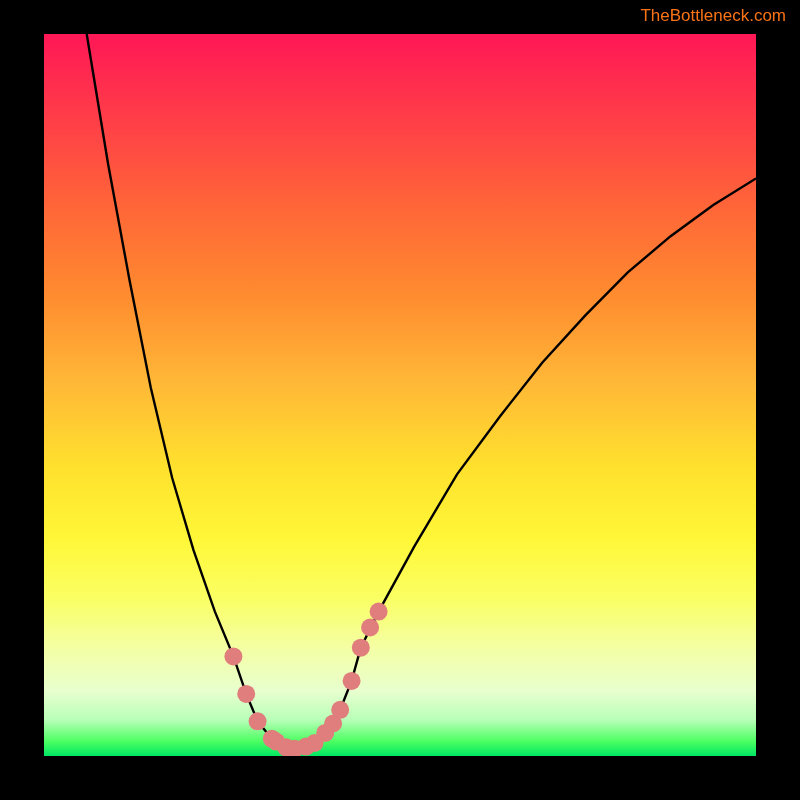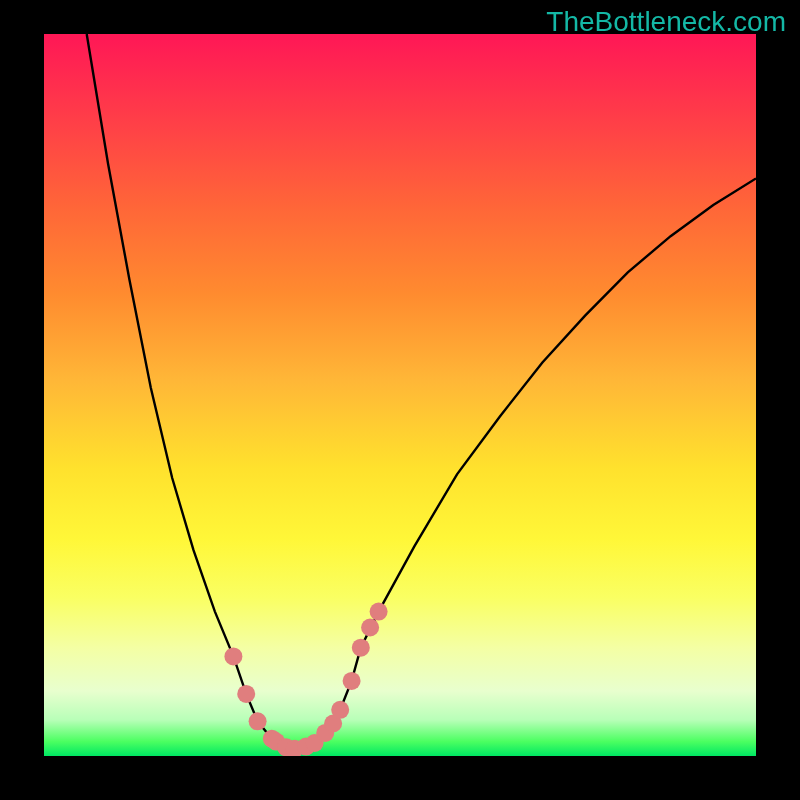--- a/index.html
+++ b/index.html
@@ -13,22 +13,22 @@
   .frame {
     position: relative;
     width: 800px;
     height: 800px;
     background: #000;
   }
   .watermark {
     position: absolute;
     top: 6px;
     right: 14px;
-    color: #14b8a6;
-    font-size: 28px;
+    color: #f97316;
+    font-size: 17px;
     z-index: 10;
   }
   .plot-area {
     position: absolute;
     left: 44px;
     top: 34px;
     width: 712px;
     height: 722px;
     overflow: hidden;
     z-index: 1;

